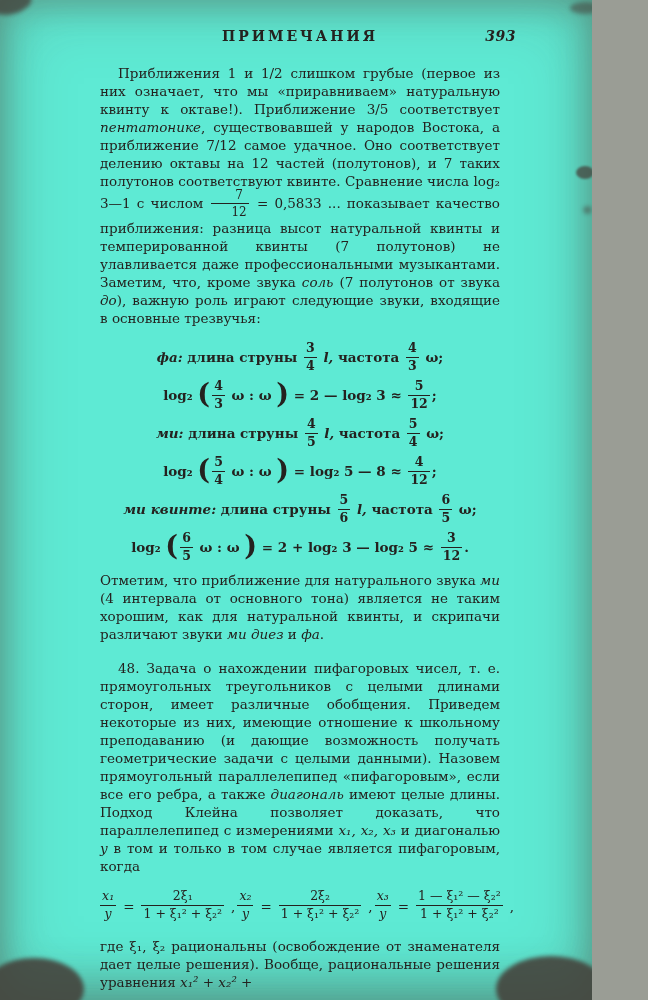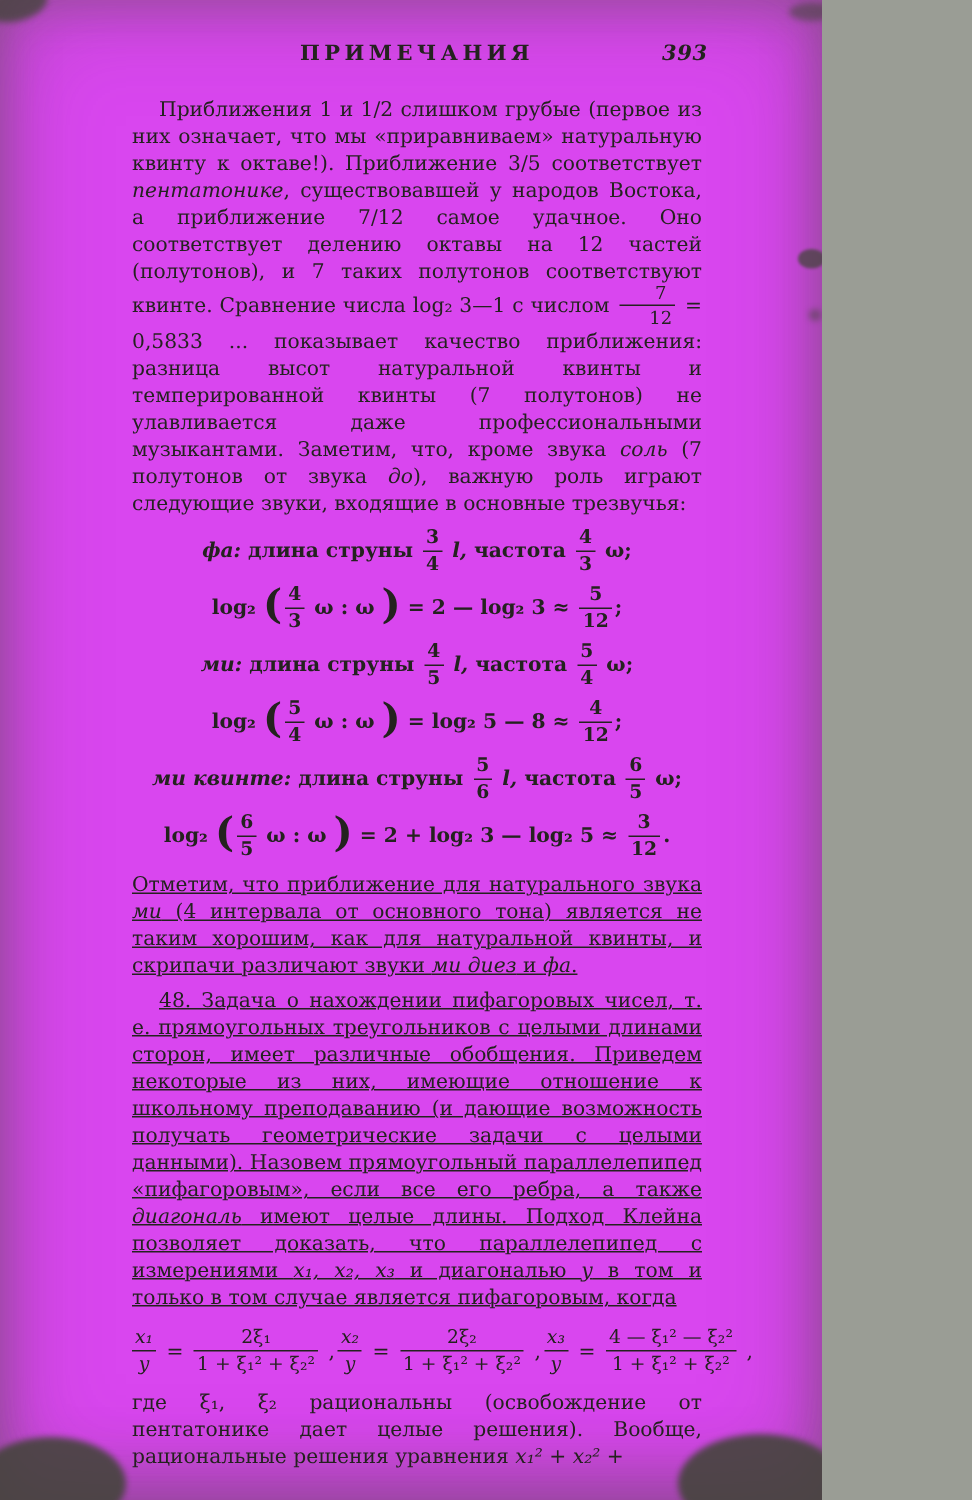--- a/index.html
+++ b/index.html
@@ -1,41 +1,41 @@
 <!DOCTYPE html>
 <html><head>
 <meta charset="utf-8">
 <style>
   html,body{margin:0;padding:0;}
   body{width:648px;height:1000px;background:#9a9d95;}
   .page{
-    position:relative;width:548px;height:1000px;overflow:hidden;
-    background:#d946ef;
+    position:relative;width:592px;height:1000px;overflow:hidden;
+    background:#5eead4;
     box-shadow:inset 0 0 70px rgba(82,82,70,.35), inset 0 -20px 40px rgba(64,63,55,.28), inset 0 10px 26px rgba(90,90,78,.22);
     font-family:"DejaVu Serif","Liberation Serif",serif;
     color:#24221f;
   }
   .content{position:absolute;left:84px;right:76px;top:28px;}
   .phead{position:relative;text-align:center;font-weight:bold;font-size:14px;letter-spacing:3px;margin-bottom:20px;}
   .pnum{position:absolute;right:0;top:0;letter-spacing:.5px;font-style:italic;}
-  p{font-size:13.5px;line-height:18px;text-align:justify;margin:4px;}
+  p{font-size:13.5px;line-height:18px;text-align:justify;margin:16px;}
   p.ind{text-indent:18px;}
   i{font-style:italic;}
   .frac{display:inline-block;vertical-align:middle;text-align:center;line-height:1;margin:0 2px;position:relative;top:-1px;font-size:12px;}
   .frac .num{display:block;border-bottom:1px solid #24221f;padding:0 2px 2px;}
   .frac .den{display:block;padding:2px 2px 0;}
   .mblock{margin:6px 0 4px;font-weight:bold;}
   .mline{text-align:center;font-size:13.5px;margin:8px 0;line-height:1.2;white-space:nowrap;}
   .mline .frac{font-size:12.5px;}
   .paren{font-size:27px;vertical-align:middle;position:relative;top:-2px;display:inline-block;line-height:0;}
-  .eqrow{display:flex;justify-content:space-between;align-items:center;margin:12px 2px 10px;font-size:13.5px;}
+  .eqrow{display:flex;justify-content:flex-end;align-items:center;margin:12px 2px 10px;font-size:13.5px;}
   .eq{display:flex;align-items:center;gap:5px;white-space:nowrap;}
   .eq .frac{font-size:12.5px;}
   .frac.it{font-style:italic;}
-  .pgap{margin-top:5px;text-decoration:underline;}
+  .pgap{margin-top:5px;}
   .art{position:absolute;background:#45443d;border-radius:50%;filter:blur(2px);}
   .art-tl{top:-8px;left:-10px;width:42px;height:22px;opacity:.8;transform:rotate(-14deg);}
   .art-tr{top:2px;right:-8px;width:30px;height:12px;opacity:.55;}
   .art-bl{bottom:-20px;left:-16px;width:100px;height:62px;opacity:.9;}
   .art-br{bottom:-22px;right:-14px;width:110px;height:66px;opacity:.9;}
   .art-r1{top:166px;right:-2px;width:18px;height:13px;opacity:.75;filter:blur(1px);}
   .art-r2{top:206px;right:0px;width:9px;height:8px;opacity:.5;}
 </style>
 </head>
 <body>
@@ -103,23 +103,23 @@
           </span>
           <span>,</span>
         </span>
       <span class="eq">
           <span class="frac it">
             <span class="num">x₃</span>
             <span class="den">y</span>
           </span>
           <span>=</span>
           <span class="frac">
-            <span class="num">4 — ξ₁² — ξ₂²</span>
+            <span class="num">1 — ξ₁² — ξ₂²</span>
             <span class="den">1 + ξ₁² + ξ₂²</span>
           </span>
           <span>,</span>
         </span>
     </div>
 
-    <p><span>где ξ₁, ξ₂ рациональны (освобождение от пентатонике дает целые решения). Вообще, рациональные решения уравнения </span><i>x₁² + x₂² +</i></p>
+    <p><span>где ξ₁, ξ₂ рациональны (освобождение от знаменателя дает целые решения). Вообще, рациональные решения уравнения </span><i>x₁² + x₂² +</i></p>
 
   </div>
 </div>
 
 </body></html>

